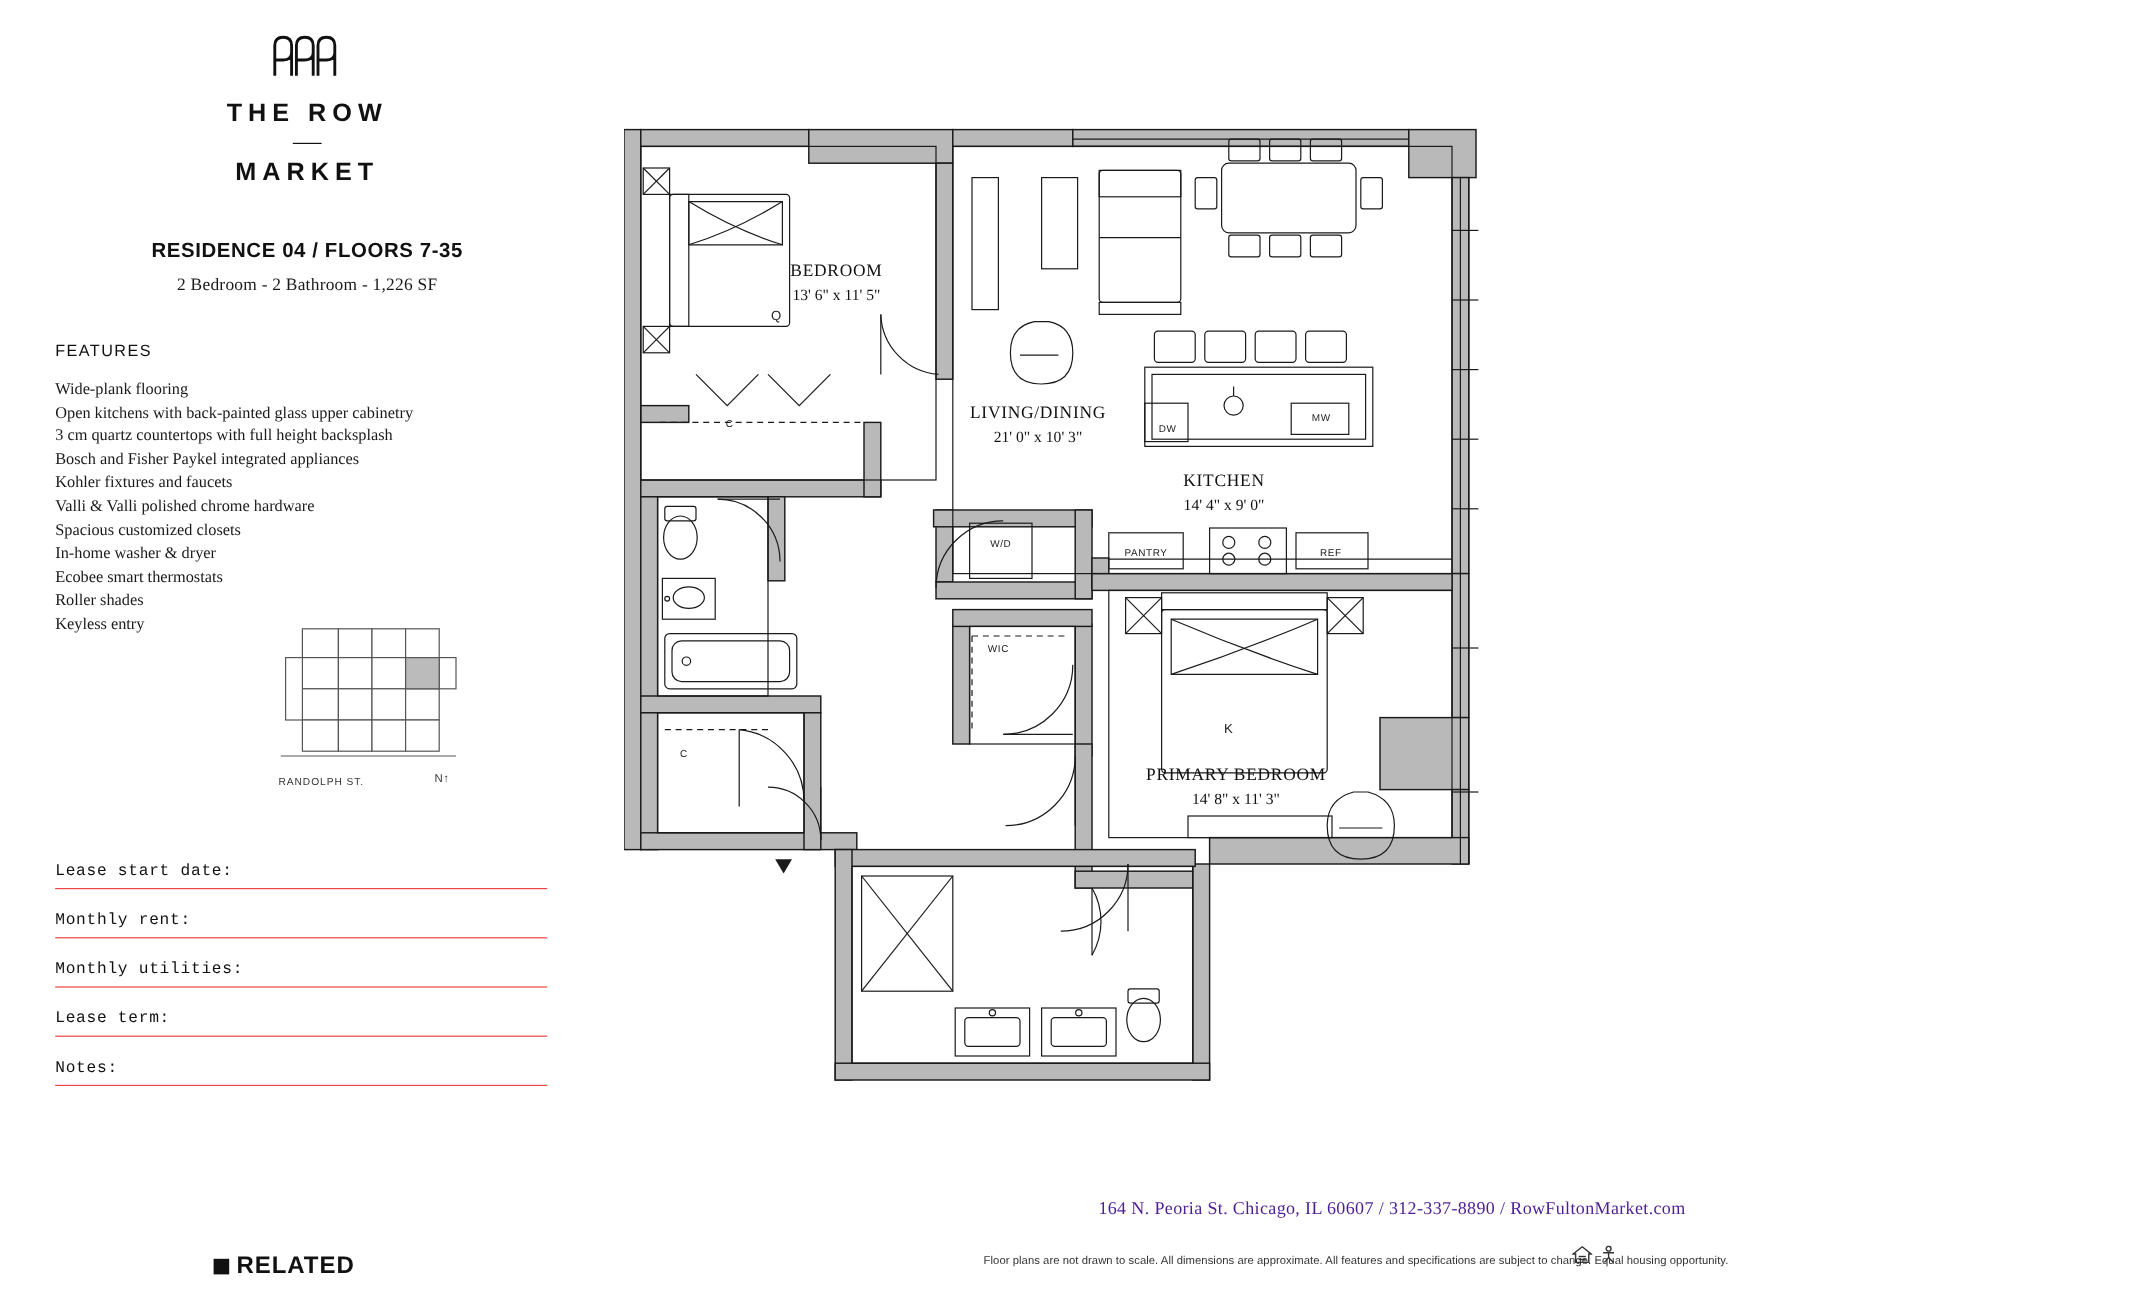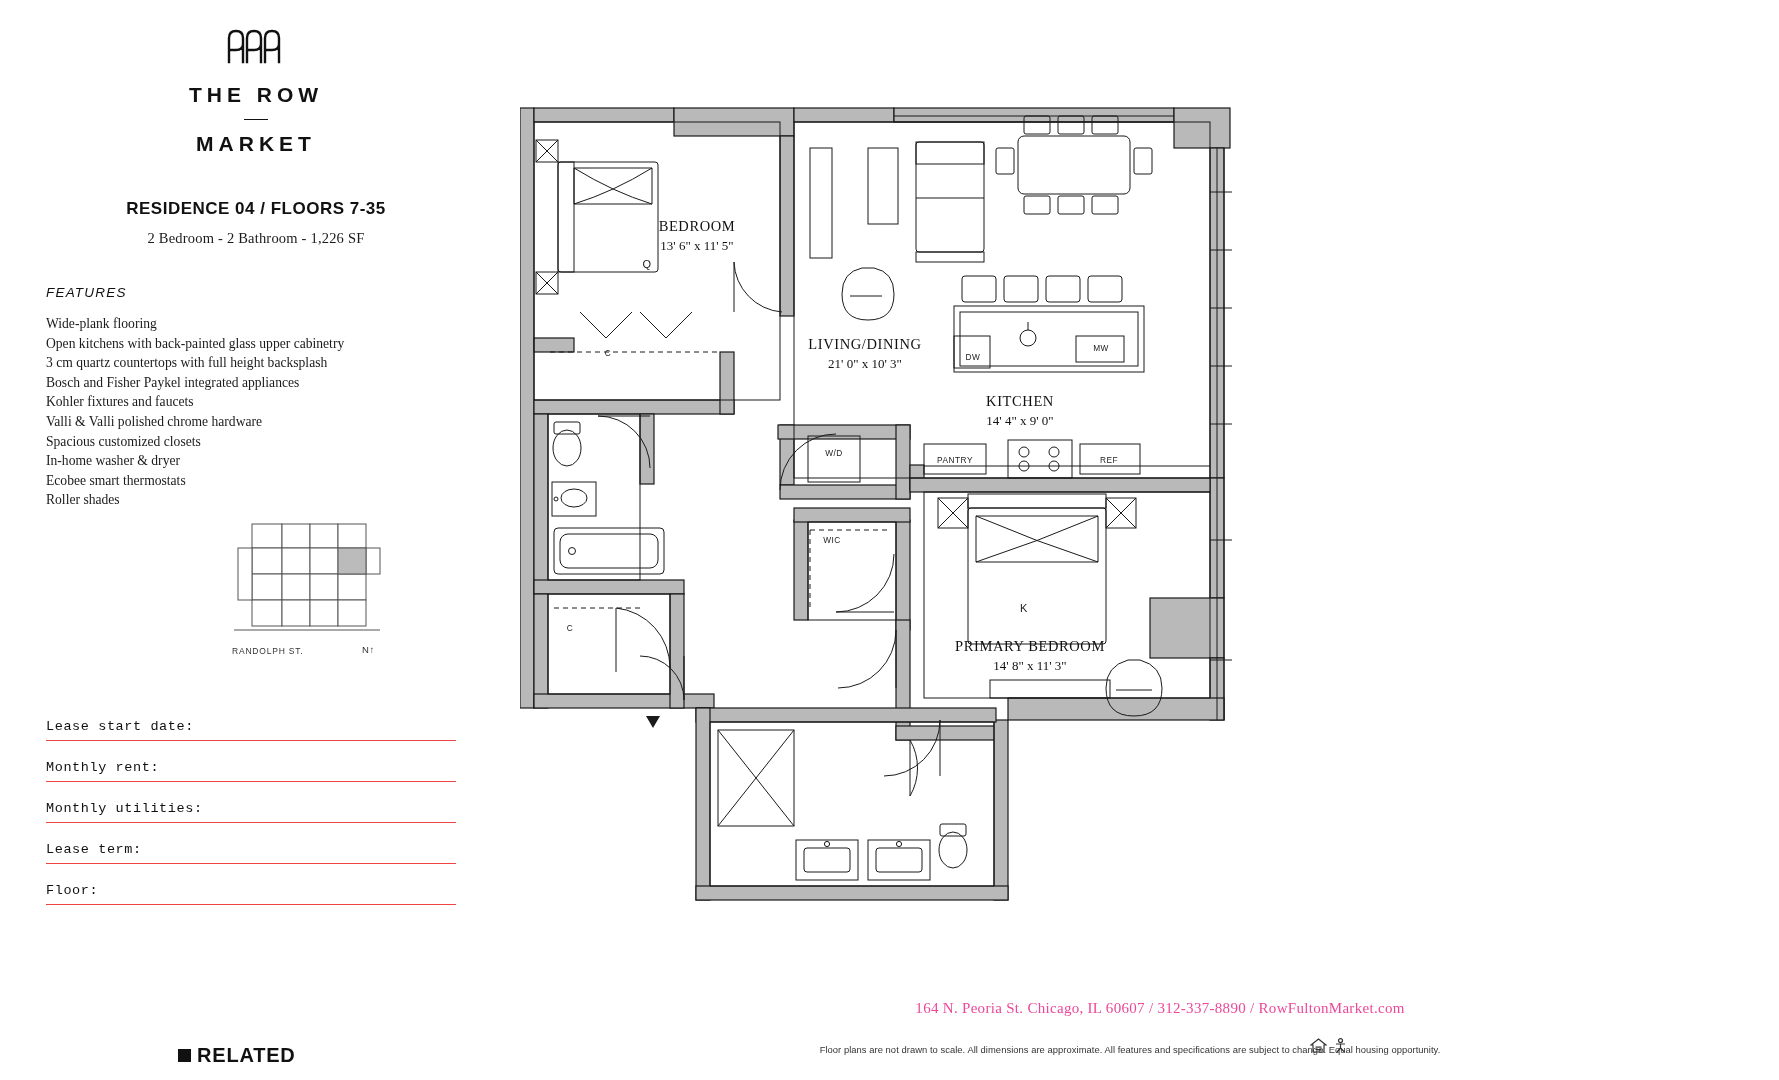--- a/index.html
+++ b/index.html
@@ -24,21 +24,21 @@
   .res-title{
     margin-top:40px;text-align:center;font-family:"Liberation Sans",sans-serif;
     font-weight:700;font-size:17px;letter-spacing:.5px;color:#111;
   }
   .res-sub{
     margin-top:11px;text-align:center;font-family:"Liberation Serif",serif;
     font-size:14.5px;color:#1a1a1a;letter-spacing:.2px;
   }
   .features-h{
     margin-top:38px;font-family:"Liberation Sans",sans-serif;
-    font-size:13.5px;letter-spacing:1.2px;color:#111;font-style:italic;
+    font-size:13.5px;letter-spacing:1.2px;color:#111;
   }
   ul.features{margin:14px 0 0 0;padding:0;list-style:none;}
   ul.features li{
     font-size:13.6px;line-height:19.6px;color:#1a1a1a;
     font-family:"Liberation Serif",serif;
   }
 
   
   .keyplan{position:absolute;left:232px;top:518px;width:180px;height:150px;}
   .keyplan svg{display:block;}
@@ -66,21 +66,21 @@
   }
   .related .rbox{width:13px;height:13px;background:#111;}
   .related .rtext{
     font-family:"Liberation Sans",sans-serif;font-weight:700;font-size:20px;
     letter-spacing:.8px;color:#111;
   }
 
   
   .footer-addr{
     position:absolute;left:560px;top:1000px;width:1200px;text-align:center;
-    font-family:"Liberation Serif",serif;font-size:15px;letter-spacing:.3px;color:#ec4899;
+    font-family:"Liberation Serif",serif;font-size:15px;letter-spacing:.3px;color:#4c1d95;
   }
   .footer-disc{
     position:absolute;left:560px;top:1044px;width:1140px;text-align:center;
     font-family:"Liberation Sans",sans-serif;font-size:9.4px;color:#333;letter-spacing:.05px;
   }
   .footer-icons{
     position:absolute;left:1310px;top:1038px;display:flex;gap:7px;align-items:center;
   }
 
   
@@ -123,20 +123,21 @@
       <li>Wide-plank flooring</li>
       <li>Open kitchens with back-painted glass upper cabinetry</li>
       <li>3 cm quartz countertops with full height backsplash</li>
       <li>Bosch and Fisher Paykel integrated appliances</li>
       <li>Kohler fixtures and faucets</li>
       <li>Valli &amp; Valli polished chrome hardware</li>
       <li>Spacious customized closets</li>
       <li>In-home washer &amp; dryer</li>
       <li>Ecobee smart thermostats</li>
       <li>Roller shades</li>
+      <li>Keyless entry</li>
     </ul>
   </div>
 
   <div class="keyplan">
     <svg width="180" height="130" viewBox="0 0 180 130">
       <g fill="#ffffff" stroke="#555" stroke-width="1">
         <rect x="20" y="6" width="30" height="24"></rect>
         <rect x="50" y="6" width="28" height="24"></rect>
         <rect x="78" y="6" width="28" height="24"></rect>
         <rect x="106" y="6" width="28" height="24"></rect>
@@ -170,21 +171,21 @@
     <div class="row">
         <span>Monthly rent:</span>
       </div>
     <div class="row">
         <span>Monthly utilities:</span>
       </div>
     <div class="row">
         <span>Lease term:</span>
       </div>
     <div class="row">
-        <span>Floor:</span>
+        <span>Notes:</span>
       </div>
   </div>
 
   <div class="related">
     <div class="rbox"></div>
     <div class="rtext">RELATED</div>
   </div>
 
   <div class="plan">
     <svg width="820" height="860" viewBox="0 0 820 860">

